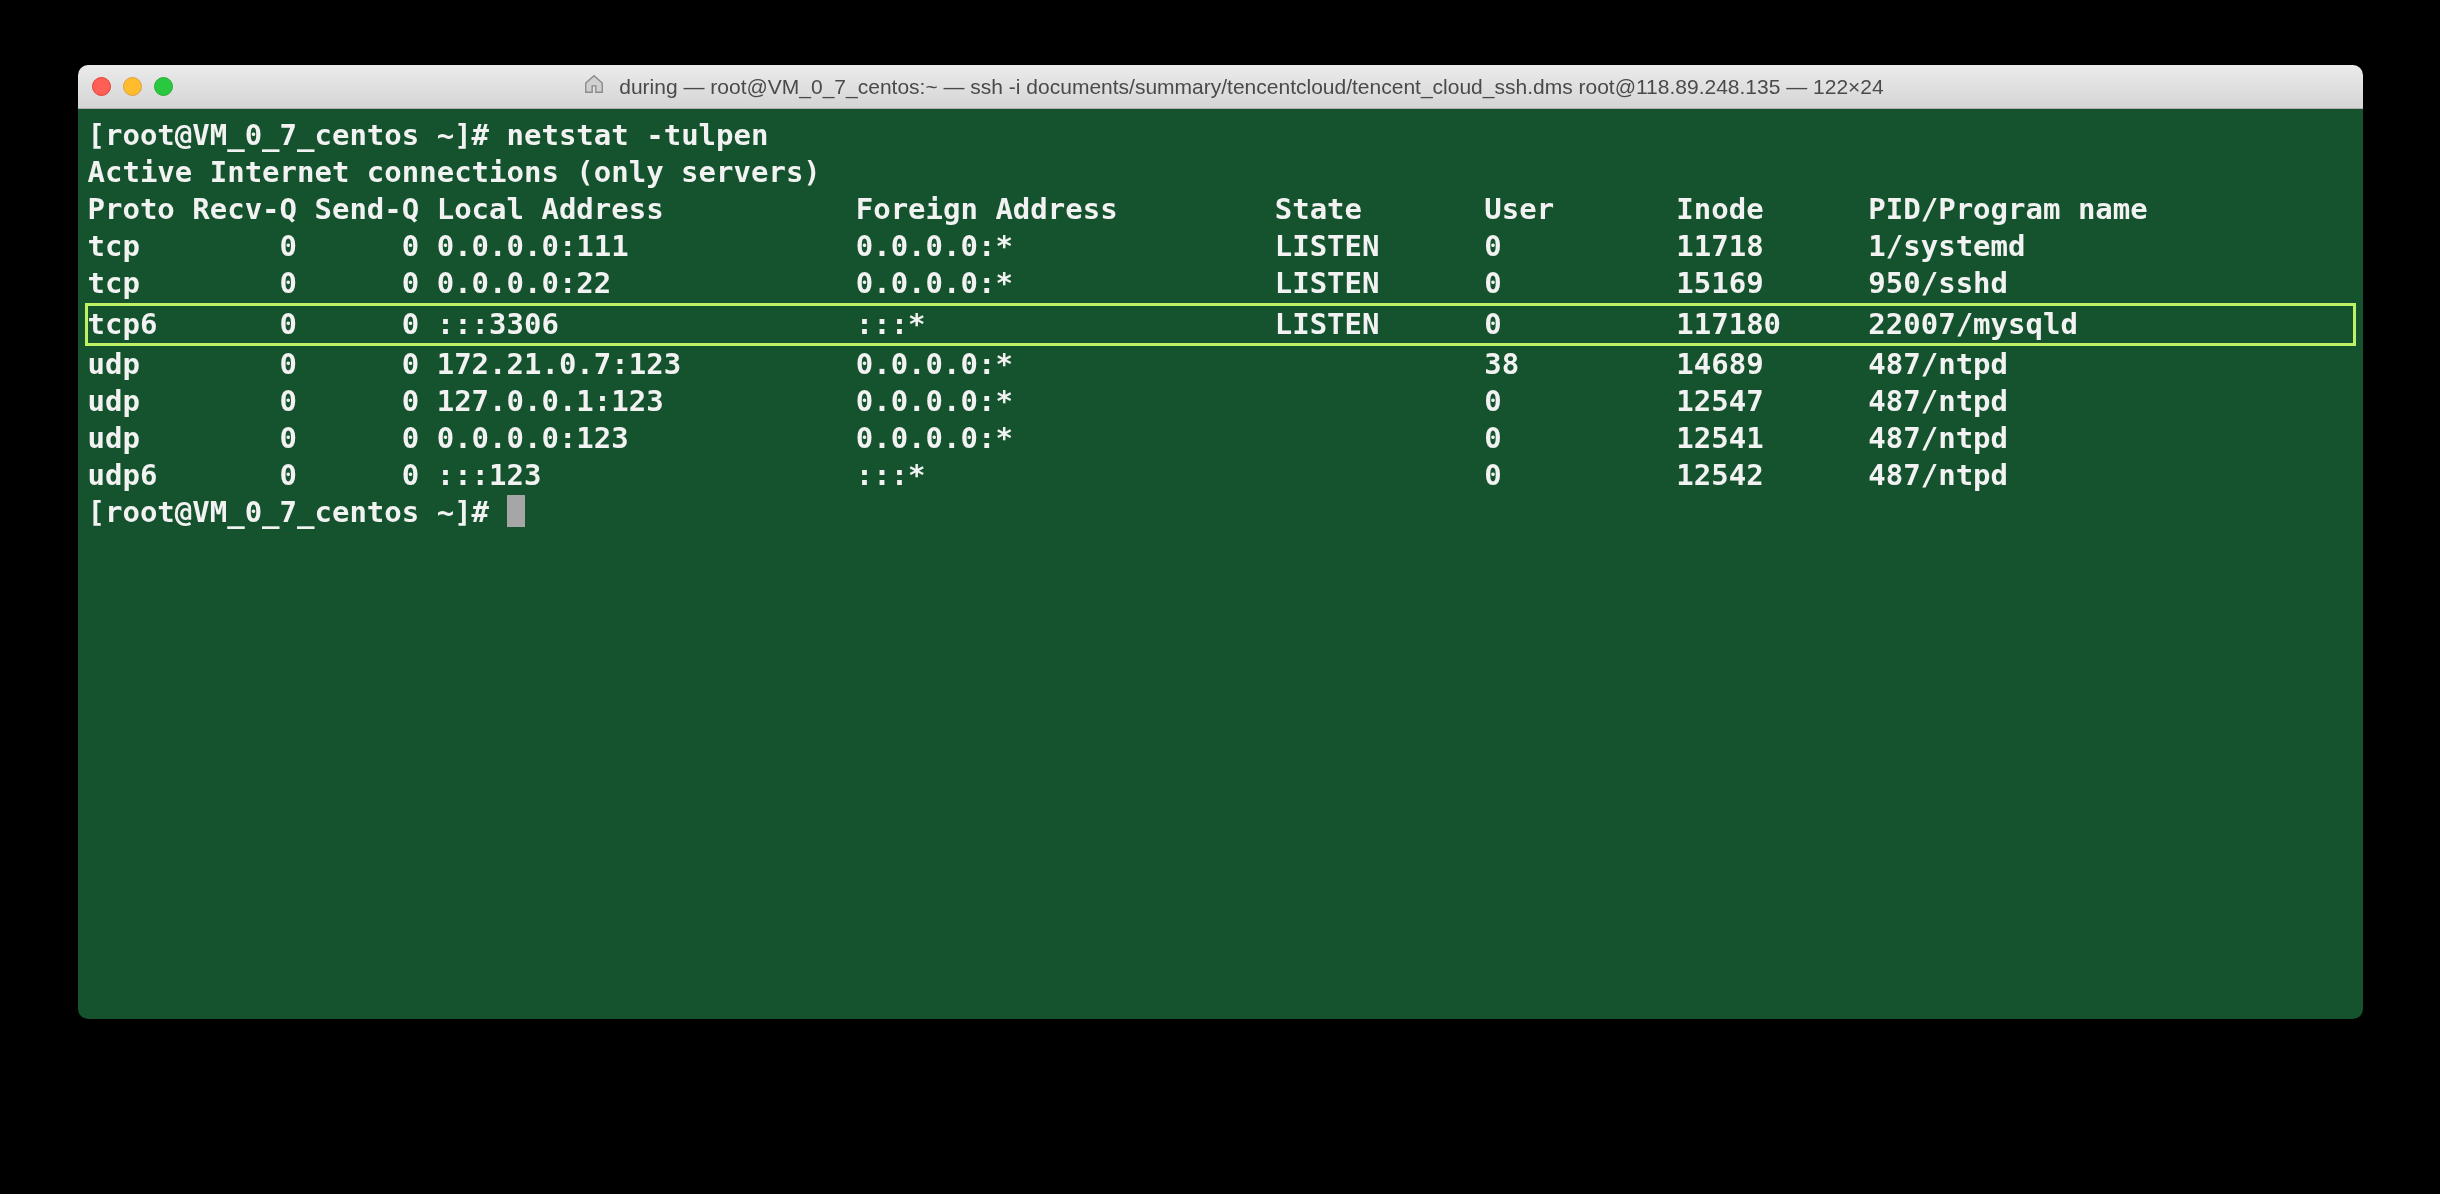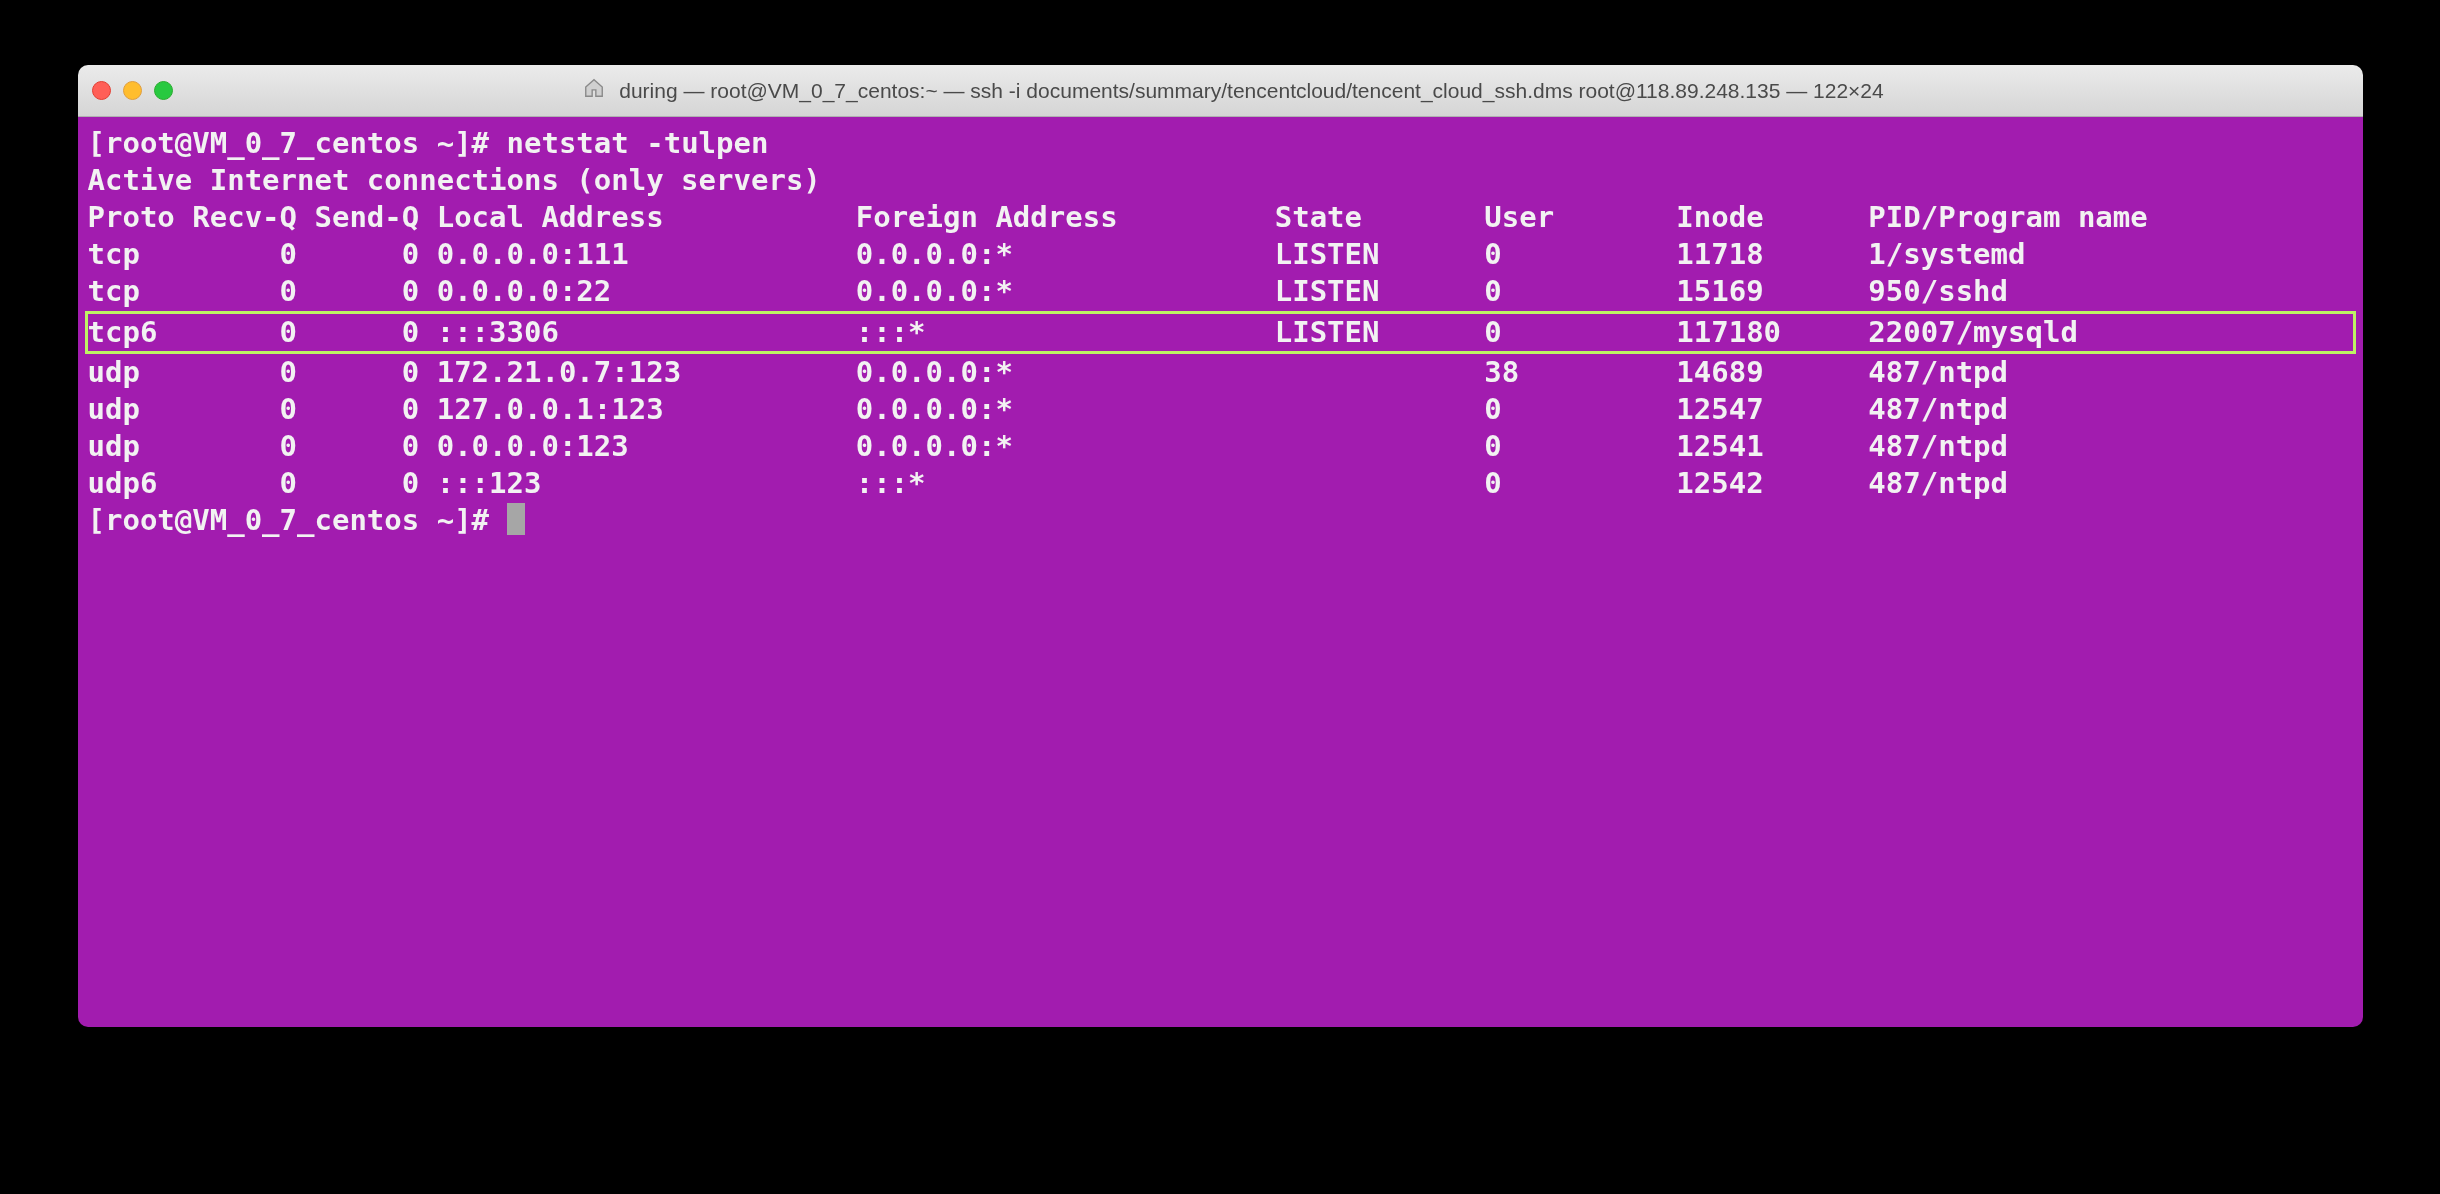--- a/index.html
+++ b/index.html
@@ -19,21 +19,21 @@
     .terminal-window {
       width: 2285px;
       background: #000;
       border-radius: 10px;
       overflow: hidden;
       box-shadow: 0 20px 60px rgba(0,0,0,0.6);
     }
     .titlebar {
       background: #e8e8e8;
       background: linear-gradient(to bottom, #ebebeb, #d5d5d5);
-      height: 52px;
+      height: 44px;
       display: flex;
       align-items: center;
       padding: 0 14px;
       border-bottom: 1px solid #b0b0b0;
     }
     .traffic-lights {
       display: flex;
       gap: 12px;
       margin-right: 16px;
     }
@@ -56,21 +56,21 @@
       color: #4a4a4a;
       font-family: -apple-system, "Helvetica Neue", Arial, sans-serif;
       font-size: 21px;
       margin-left: -70px;
       display: flex;
       align-items: center;
       justify-content: center;
       gap: 6px;
     }
     .terminal-body {
-      background: #a21caf;
+      background: #14532d;
       padding: 8px 10px 8px 10px;
       min-height: 910px;
       font-family: "Menlo", "Monaco", "Consolas", monospace;
       font-size: 29px;
       line-height: 1.28;
       color: #f2f2f2;
       font-weight: bold;
       white-space: pre;
     }
     .terminal-line {

